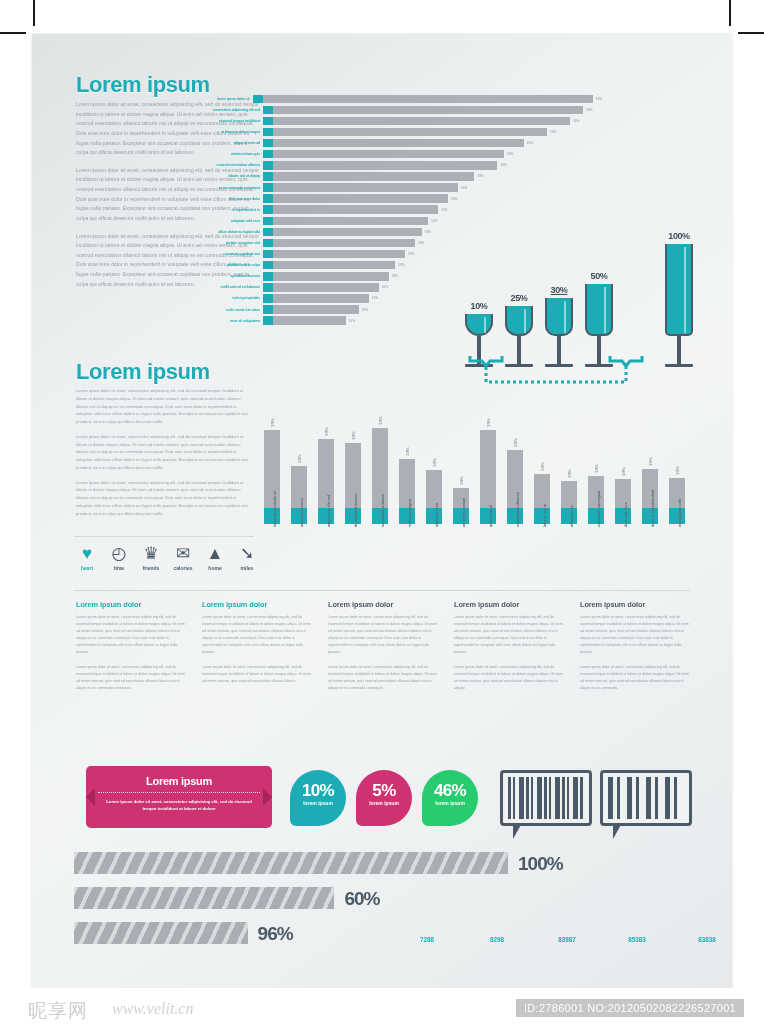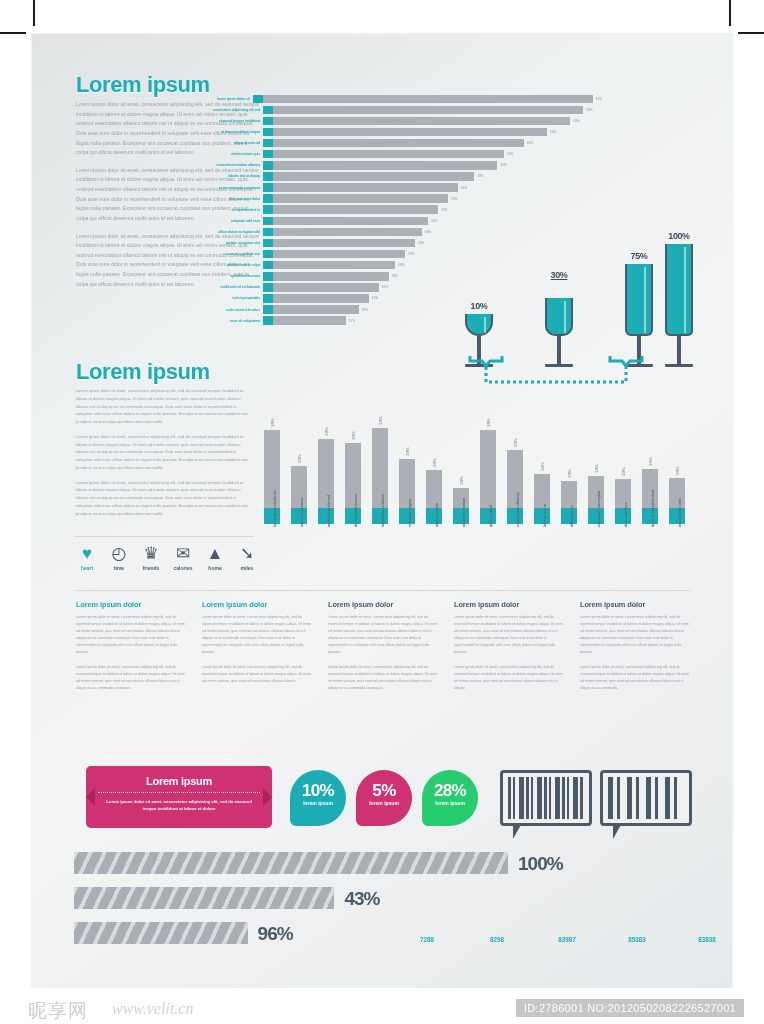--- a/index.html
+++ b/index.html
@@ -242,32 +242,40 @@
 
   <div id="glass-chart" style="position:absolute;left:432px;top:150px;width:250px;height:190px;">
       <div class="glass" style="left: 0px; height: 130px;">
         <div class="pct" style="bottom: 63px;">10%</div>
         <div class="bowl" style="height: 22px; bottom: 38px; border-radius: 0px 0px 14px 14px; border-top-width: 0px; border-top-color: transparent;">
           <div class="shine" style="height: 16px; right: 5px; top: 3px;"></div>
         </div>
         <div class="stem" style="height: 28px; bottom: 10px;"></div>
         <div class="foot" style="bottom: 7px;"></div>
       </div>
+      <div class="glass" style="left: 40px; height: 130px;">
+        <div class="pct" style="bottom: 71px;">25%</div>
+        <div class="bowl" style="height: 30px; bottom: 38px; border-radius: 0px 0px 12px 12px; border-top-width: 0px; border-top-color: transparent;">
+          <div class="shine" style="height: 24px; right: 5px; top: 3px;"></div>
+        </div>
+        <div class="stem" style="height: 28px; bottom: 10px;"></div>
+        <div class="foot" style="bottom: 7px;"></div>
+      </div>
       <div class="glass" style="left: 80px; height: 130px;">
-        <div class="pct" style="bottom: 94px; text-decoration: underline;">30%</div>
+        <div class="pct" style="bottom: 79px; text-decoration: underline;">30%</div>
         <div class="bowl" style="height: 38px; bottom: 38px; border-radius: 0px 0px 10px 10px; border-top-width: 0px; border-top-color: transparent;">
           <div class="shine" style="height: 32px; right: 5px; top: 3px;"></div>
         </div>
         <div class="stem" style="height: 28px; bottom: 10px;"></div>
         <div class="foot" style="bottom: 7px;"></div>
       </div>
-      <div class="glass" style="left: 160px; height: 130px;">
-        <div class="pct" style="bottom: 113px;">75%</div>
-        <div class="bowl" style="height: 72px; bottom: 38px; border-radius: 0px 0px 6px 6px; border-top-width: 0px; border-top-color: transparent;">
-          <div class="shine" style="height: 66px; right: 5px; top: 3px;"></div>
+      <div class="glass" style="left: 120px; height: 130px;">
+        <div class="pct" style="bottom: 93px;">50%</div>
+        <div class="bowl" style="height: 52px; bottom: 38px; border-radius: 0px 0px 8px 8px; border-top-width: 0px; border-top-color: transparent;">
+          <div class="shine" style="height: 46px; right: 5px; top: 3px;"></div>
         </div>
         <div class="stem" style="height: 28px; bottom: 10px;"></div>
         <div class="foot" style="bottom: 7px;"></div>
       </div>
       <div class="glass" style="left: 200px; height: 130px;">
         <div class="pct" style="bottom: 133px;">100%</div>
         <div class="bowl" style="height: 92px; bottom: 38px; border-radius: 0px 0px 5px 5px; border-top-width: 0px; border-top-color: transparent;">
           <div class="shine" style="height: 86px; right: 5px; top: 3px;"></div>
         </div>
         <div class="stem" style="height: 28px; bottom: 10px;"></div>
@@ -452,21 +460,21 @@
   <div id="circ-row" style="position:absolute;left:258px;top:736px;display:flex;gap:10px;">
       <div class="pcirc" style="position: relative; top: 0px; background: rgb(27, 172, 181);">
         <div class="big">10%</div>
         <div class="sm">lorem ipsum</div>
       </div>
       <div class="pcirc" style="position: relative; top: 0px; background: rgb(207, 50, 114);">
         <div class="big">5%</div>
         <div class="sm">lorem ipsum</div>
       </div>
       <div class="pcirc" style="position: relative; top: 0px; background: rgb(38, 204, 110);">
-        <div class="big">28%</div>
+        <div class="big">46%</div>
         <div class="sm">lorem ipsum</div>
       </div>
     </div>
 
   <div class="bubble" style="left:468px;top:736px;">
     <div class="bars" style="background:repeating-linear-gradient(90deg,#4a5a68 0 3px,#f0f2f2 3px 5px,#4a5a68 5px 7px,#f0f2f2 7px 11px,#4a5a68 11px 16px,#f0f2f2 16px 18px);"></div>
     <div class="tail"></div>
   </div>
   <div class="bubble" style="left:568px;top:736px;">
     <div class="bars" style="background:repeating-linear-gradient(90deg,#4a5a68 0 5px,#f0f2f2 5px 9px,#4a5a68 9px 12px,#f0f2f2 12px 19px);"></div>
@@ -474,21 +482,21 @@
   </div>
 
   <div id="prog-wrap">
       <div class="prog" style="left: 42px; top: 818px; width: 434px;">
         <div class="stripes"></div>
       </div>
       <div class="prog-lab" style="left: 486px; top: 819px;">100%</div>
       <div class="prog" style="left: 42px; top: 853px; width: 260.4px;">
         <div class="stripes"></div>
       </div>
-      <div class="prog-lab" style="left: 312.4px; top: 854px;">43%</div>
+      <div class="prog-lab" style="left: 312.4px; top: 854px;">60%</div>
       <div class="prog" style="left: 42px; top: 888px; width: 173.6px;">
         <div class="stripes"></div>
       </div>
       <div class="prog-lab" style="left: 225.6px; top: 889px;">96%</div>
     </div>
 
   <div id="num-row" style="position:absolute;left:378px;top:902px;display:flex;gap:36px;">
       <div style="font-size: 6.3px; font-weight: bold; color: rgb(27, 172, 181); width: 34px; text-align: center;">7288</div>
       <div style="font-size: 6.3px; font-weight: bold; color: rgb(27, 172, 181); width: 34px; text-align: center;">8298</div>
       <div style="font-size: 6.3px; font-weight: bold; color: rgb(27, 172, 181); width: 34px; text-align: center;">83987</div>

